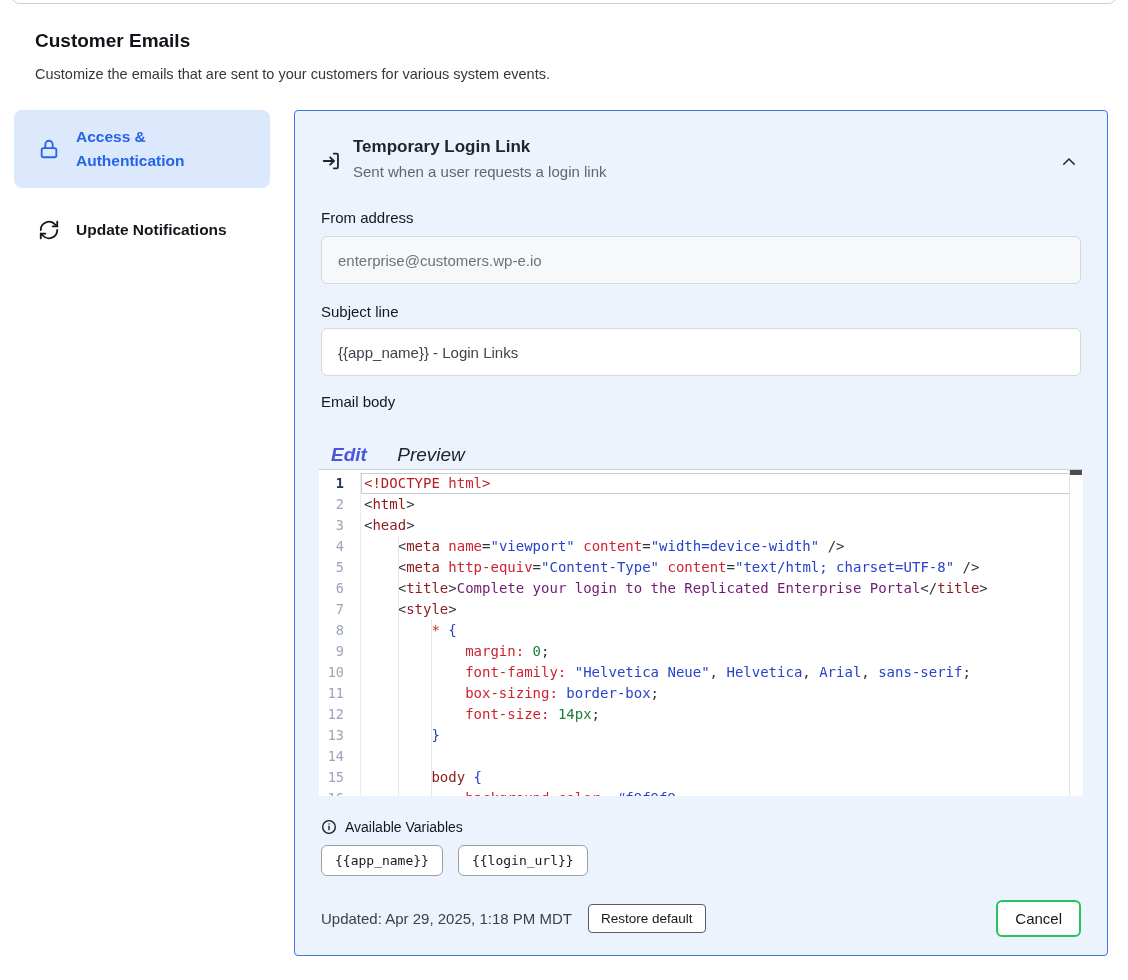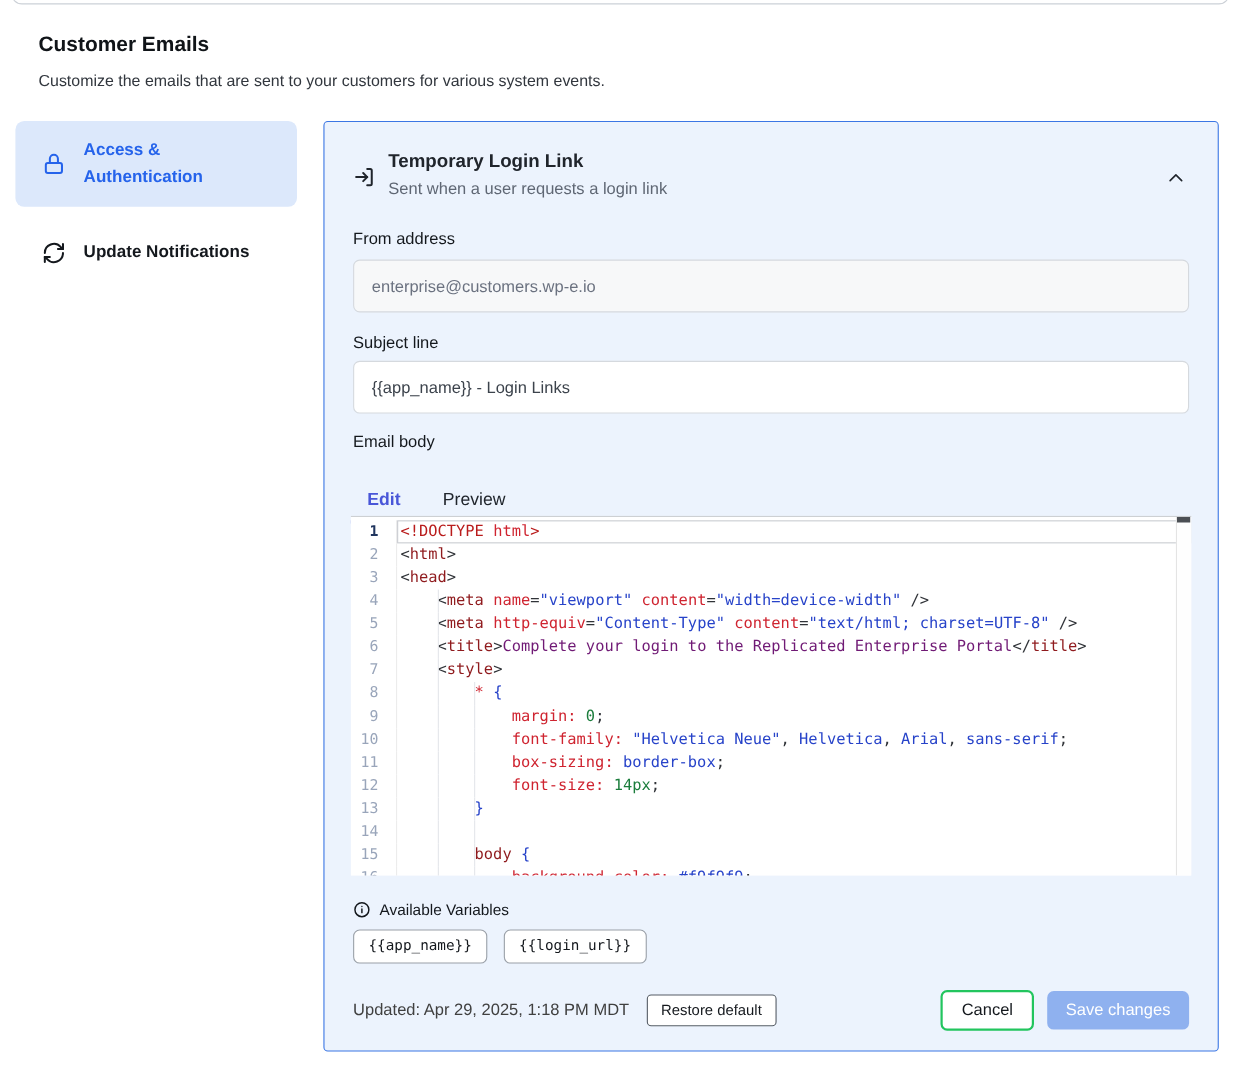--- a/index.html
+++ b/index.html
@@ -31,21 +31,21 @@
   .hdr-sub { position:absolute; left:58px; top:52px; font-size:15px; color:#5f6774; }
   .collapse-btn { position:absolute; right:26px; top:40px; width:24px; height:24px; background:none; border:none; cursor:pointer; }
 
   .fld-label { position:absolute; left:26px; font-size:15px; color:#14181d; }
   .fld-input { position:absolute; left:26px; right:26px; height:48px; border:1px solid #d5d9de;
     border-radius:6px; font-size:15px; padding:0 16px; font-family:inherit; background:#fff; color:#3c434c; }
   .fld-input.dim { background:#f7f8f9; color:#6b7280; }
 
   
   .tabs { position:absolute; left:24px; top:325px; height:40px; display:flex; }
-  .tab { border:none; background:none; font-family:inherit; font-size:16px; color:#20252c; cursor:pointer; padding:0; height:37px; }
+  .tab { border:none; background:none; font-family:inherit; font-size:19px; color:#20252c; cursor:pointer; padding:0; height:37px;font-style:italic; }
   .tab.t0 { width:60px; }
   .tab.t1 { width:104px; }
   .tab.active { color:#4956d8; font-weight:700; }
   .tab-underline { position:absolute; left:24px; top:362px; width:60px; height:3px; background:#5560e0; }
 
   
   .editor { position:absolute; left:24px; right:24px; top:358px; height:327px; background:#fff;
     border-top:1px solid #cdd0d3; overflow:hidden; font-family:"DejaVu Sans Mono",monospace; font-size:14px; }
   .ed-lines { position:absolute; left:0; top:3px; right:0; }
   .ed-row { display:flex; height:21px; line-height:21px; }
@@ -222,15 +222,14 @@
   </div>
   <div class="chips" id="chips">
       <button class="chip">{{app_name}}</button>
       <button class="chip">{{login_url}}</button>
     </div>
 
   <div class="footer">
     <span class="updated">Updated: Apr 29, 2025, 1:18 PM MDT</span>
     <button class="btn btn-restore">Restore default</button>
     <button class="btn btn-cancel">Cancel</button>
-    <button class="btn btn-save">Save changes</button>
   </div>
 </section>
 
 </body></html>

